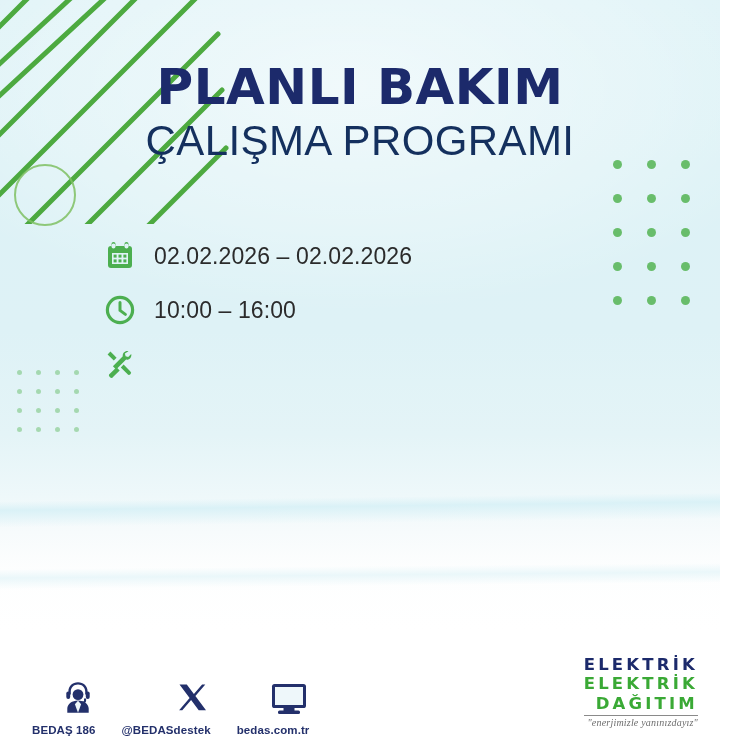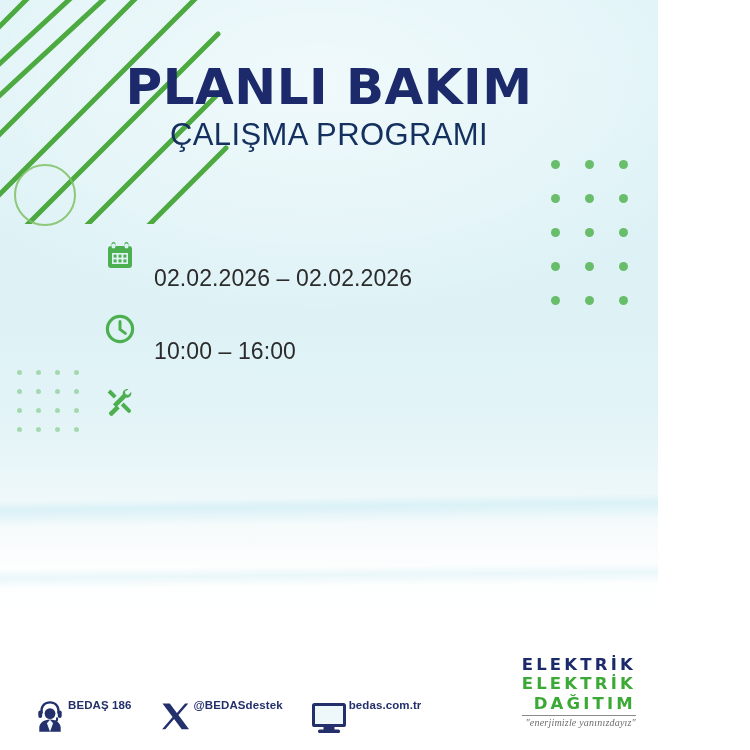--- a/index.html
+++ b/index.html
@@ -6,21 +6,21 @@
   html,body { width:750px; height:750px; }
   body {
     font-family:"Liberation Sans", sans-serif;
     background:#ffffff;
     overflow:hidden;
     position:relative;
   }
 
   #poster {
     position:relative;
-    width:658px;
+    width:720px;
     height:750px;
     overflow:hidden;
     background:
       linear-gradient(180deg,
         #dff3f7 0%,
         #ddf2f6 22%,
         #def2f6 44%,
         #e4f4f7 58%,
         #eef8fa 66%,
         #f7fbfc 71%,
@@ -114,21 +114,21 @@
     font-size:50px;
     letter-spacing:0.5px;
     color:#1c2a6b;
     line-height:1.02;
     white-space:nowrap;
   }
   .subtitle {
     margin-top:6px;
     font-family:"Liberation Sans", sans-serif;
     font-weight:normal;
-    font-size:31px;
+    font-size:42px;
     letter-spacing:0.4px;
     color:#14305e;
     line-height:1.05;
     white-space:nowrap;
   }
 
   
   .info {
     position:absolute;
     left:100px; top:236px;
@@ -149,35 +149,34 @@
   }
   .ico svg { display:block; }
   .row .txt {
     margin-left:14px;
     font-family:"Liberation Sans", sans-serif;
     font-size:23px;
     color:#2b2b2b;
     line-height:34px;
     padding-top:3px;
     letter-spacing:0.1px;
-    margin-top:22px;
   }
   .row-loc .txt { line-height:36px; padding-top:1px; }
 
   
   .footer-left {
     position:absolute;
     left:32px; bottom:14px;
     display:flex;
     align-items:flex-end;
   }
   .fitem {
     display:flex;
-    flex-direction:row;
-    align-items:flex-start;
+    flex-direction:column;
+    align-items:flex-end;
     margin-right:26px;
   }
   .fitem:last-child { margin-right:0; }
   .ficon { height:44px; display:flex; align-items:flex-end; justify-content:center; }
   .flabel {
     margin-top:7px;
     font-family:"Liberation Sans", sans-serif;
     font-size:11.5px;
     font-weight:bold;
     color:#23306b;

